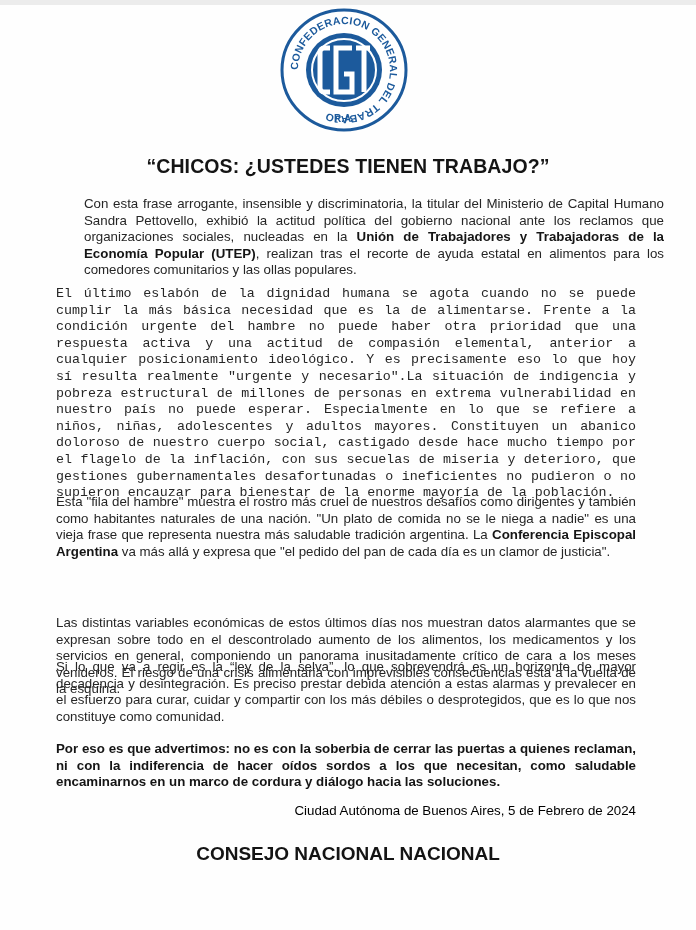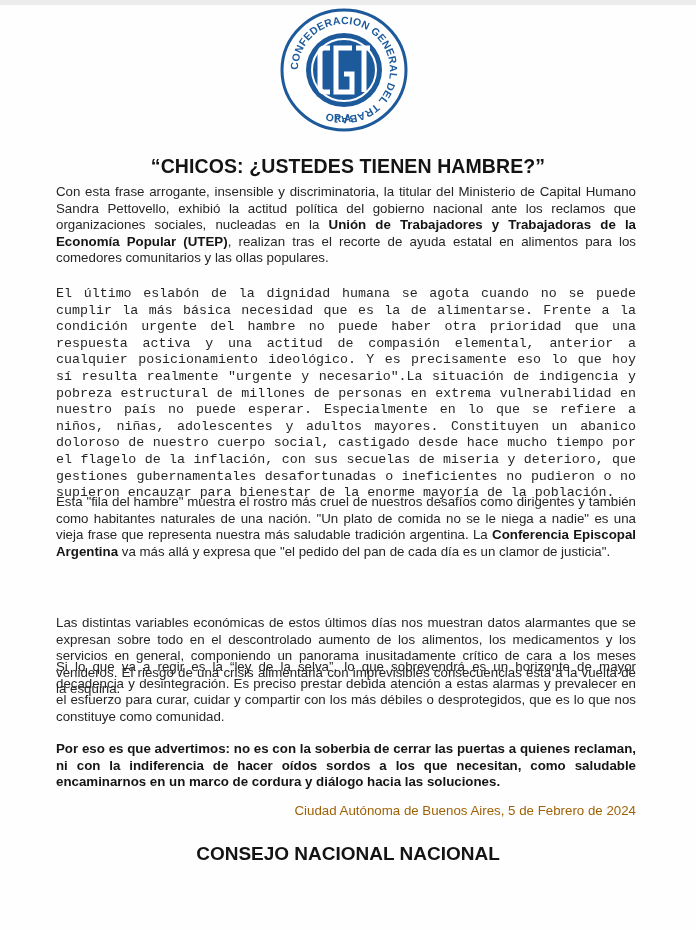--- a/index.html
+++ b/index.html
@@ -22,29 +22,29 @@
     text-align: center; font-weight: bold; font-size: 19.5px; color: #141414;
     letter-spacing: 0.1px;
   }
   .body {
     position: absolute; left: 56px; width: 580px;
     font-size: 13.3px; line-height: 16.6px;
     text-align: justify;
     color: #262626;
   }
   .body b { color: #151515; }
-  .p1 { top: 184px; }
+  .p1 { top: 196px; margin-left: 28px; }
   .p2 { top: 286px; font-family: Liberation Mono, monospace; }
   .p3 { top: 494px; }
   .p4 { top: 615px; }
   .p5 { top: 659px; }
   .p6 { top: 741px; font-weight: bold; color: #141414; }
   .place-date {
     position: absolute; right: 60px; top: 803px;
-    font-size: 13.3px; color: #a16207;
+    font-size: 13.3px; color: #000000;
   }
   .signature {
     position: absolute; left: 0; top: 843px; width: 696px;
     text-align: center; font-weight: bold; font-size: 19px; color: #141414;
   }
 </style>
 </head>
 <body>
 
 <div class="topbar"></div>
@@ -61,21 +61,21 @@
     <path d="M50 40 h-6 a4 4 0 0 0 -4 4 v36 a4 4 0 0 0 4 4 h6" fill="none" stroke="#ffffff" stroke-width="5"></path>
     <path d="M72 40 h-16 v44 h16 v-18 h-8" fill="none" stroke="#ffffff" stroke-width="5"></path>
     <path d="M76 40 h14 M84 40 v44" fill="none" stroke="#ffffff" stroke-width="5"></path>
     <text font-family="Liberation Sans, sans-serif" font-size="10.5" font-weight="bold" fill="#1c5a9c" letter-spacing="0.3">
       <textPath href="#ringPath" startOffset="0">CONFEDERACION GENERAL DEL TRABAJO</textPath>
     </text>
     <text x="64" y="114" text-anchor="middle" font-family="Liberation Sans, sans-serif" font-size="10" font-weight="bold" fill="#1c5a9c">R.A.</text>
   </svg>
 </div>
 
-<div class="title">“CHICOS: ¿USTEDES TIENEN HAMBRE?”</div>
+<div class="title">“CHICOS: ¿USTEDES TIENEN TRABAJO?”</div>
 
 <div class="body p1"><span>Con esta frase arrogante, insensible y discriminatoria, la titular del Ministerio de Capital Humano Sandra Pettovello, exhibió la actitud política del gobierno nacional ante los reclamos que organizaciones sociales, nucleadas en la </span><b>Unión de Trabajadores y Trabajadoras de la Economía Popular (UTEP)</b><span>, realizan tras el recorte de ayuda estatal en alimentos para los comedores comunitarios y las ollas populares.</span></div>
 <div class="body p2"><span>El último eslabón de la dignidad humana se agota cuando no se puede cumplir la más básica necesidad que es la de alimentarse. Frente a la condición urgente del hambre no puede haber otra prioridad que una respuesta activa y una actitud de compasión elemental, anterior a cualquier posicionamiento ideológico. Y es precisamente eso lo que hoy sí resulta realmente "urgente y necesario".La situación de indigencia y pobreza estructural de millones de personas en extrema vulnerabilidad en nuestro país no puede esperar. Especialmente en lo que se refiere a niños, niñas, adolescentes y adultos mayores. Constituyen un abanico doloroso de nuestro cuerpo social, castigado desde hace mucho tiempo por el flagelo de la inflación, con sus secuelas de miseria y deterioro, que gestiones gubernamentales desafortunadas o ineficientes no pudieron o no supieron encauzar para bienestar de la enorme mayoría de la población.</span></div>
 <div class="body p3"><span>Esta "fila del hambre" muestra el rostro más cruel de nuestros desafíos como dirigentes y también como habitantes naturales de una nación. "Un plato de comida no se le niega a nadie" es una vieja frase que representa nuestra más saludable tradición argentina. La </span><b>Conferencia Episcopal Argentina</b><span> va más allá y expresa que "el pedido del pan de cada día es un clamor de justicia".</span></div>
 <div class="body p4"><span>Las distintas variables económicas de estos últimos días nos muestran datos alarmantes que se expresan sobre todo en el descontrolado aumento de los alimentos, los medicamentos y los servicios en general, componiendo un panorama inusitadamente crítico de cara a los meses venideros. El riesgo de una crisis alimentaria con imprevisibles consecuencias está a la vuelta de la esquina.</span></div>
 <div class="body p5"><span>Si lo que va a regir es la “ley de la selva”, lo que sobrevendrá es un horizonte de mayor decadencia y desintegración. Es preciso prestar debida atención a estas alarmas y prevalecer en el esfuerzo para curar, cuidar y compartir con los más débiles o desprotegidos, que es lo que nos constituye como comunidad.</span></div>
 <div class="body p6"><b>Por eso es que advertimos: no es con la soberbia de cerrar las puertas a quienes reclaman, ni con la indiferencia de hacer oídos sordos a los que necesitan, como saludable encaminarnos en un marco de cordura y diálogo hacia las soluciones.</b></div>
 
 <div class="place-date">Ciudad Autónoma de Buenos Aires, 5 de Febrero de 2024</div>
 

